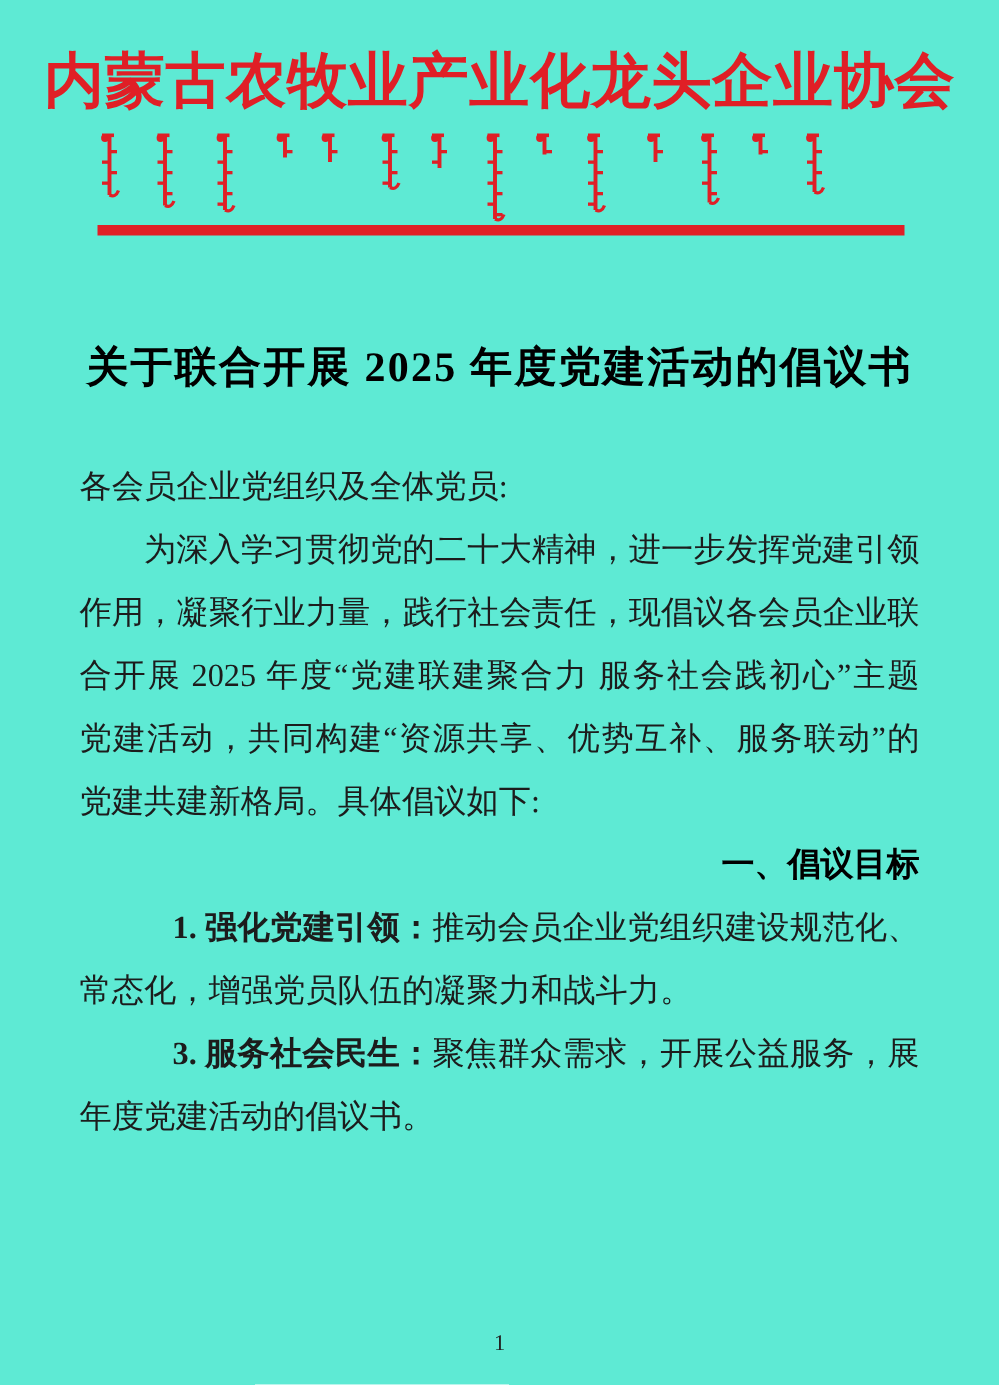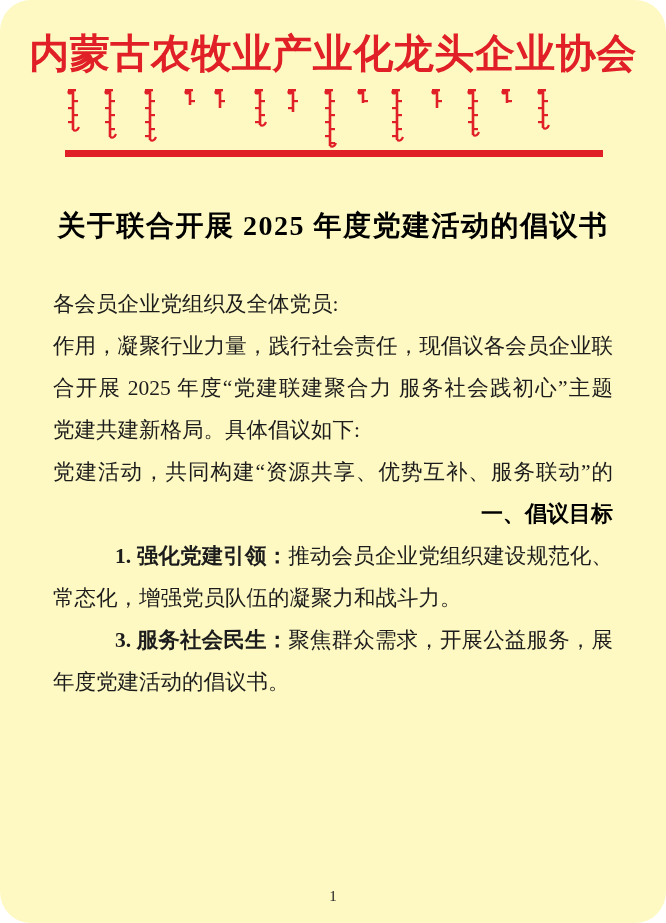--- a/index.html
+++ b/index.html
@@ -4,25 +4,24 @@
 <style>
   :root{
     --red:#e01f26;
     --ink:#1c1c1c;
   }
   *{margin:0;padding:0;box-sizing:border-box;}
   html,body{background:#ffffff;}
   .page{
     position:relative;
     width:666px;height:923px;
-    background:#fef9c3;
+    background:#5eead4;
     font-family:"Liberation Serif",serif;
     color:var(--ink);
     overflow:hidden;
-    border-radius:31px;
   }
   
   .letterhead{padding-top:30px;text-align:center;}
   .org-name{
     color:var(--red);
     font-size:40px;
     line-height:48px;
     font-weight:bold;
     letter-spacing:0.5px;
     white-space:nowrap;
@@ -30,21 +29,21 @@
   }
   .mongolian-wrap{margin:8px auto 0;width:540px;height:62px;}
   .red-rule{
     margin:2px 63px 0 65px;
     height:2px;
     border-top:4px solid var(--red);
     border-bottom:3px solid var(--red);
   }
   
   .doc-title{
-    margin-top:52px;
+    margin-top:72px;
     text-align:center;
     font-size:28px;
     line-height:34px;
     font-weight:bold;
     letter-spacing:1.5px;
     color:#000;
     white-space:nowrap;
   }
   
   .content{
@@ -190,24 +189,25 @@
     </div>
     <div class="red-rule"></div>
   </div>
 
   <div class="doc-title">关于联合开展 2025 年度党建活动的倡议书</div>
 
   <div class="content">
 
     <div class="line">各会员企业党组织及全体党员:</div>
 
+    <div class="line fill indent">为深入学习贯彻党的二十大精神，进一步发挥党建引领</div>
     <div class="line fill">作用，凝聚行业力量，践行社会责任，现倡议各会员企业联</div>
     <div class="line fill">合开展 2025 年度“党建联建聚合力 服务社会践初心”主题</div>
+    <div class="line fill">党建活动，共同构建“资源共享、优势互补、服务联动”的</div>
     <div class="line">党建共建新格局。具体倡议如下:</div>
-    <div class="line fill">党建活动，共同构建“资源共享、优势互补、服务联动”的</div>
 
     <div class="line heading">一、倡议目标</div>
 
     <div class="line fill indent">
       <span class="b">1. 强化党建引领：</span><span>推动会员企业党组织建设规范化、</span>
     </div>
     <div class="line">常态化，增强党员队伍的凝聚力和战斗力。</div>
 
 
     <div class="line fill indent">

